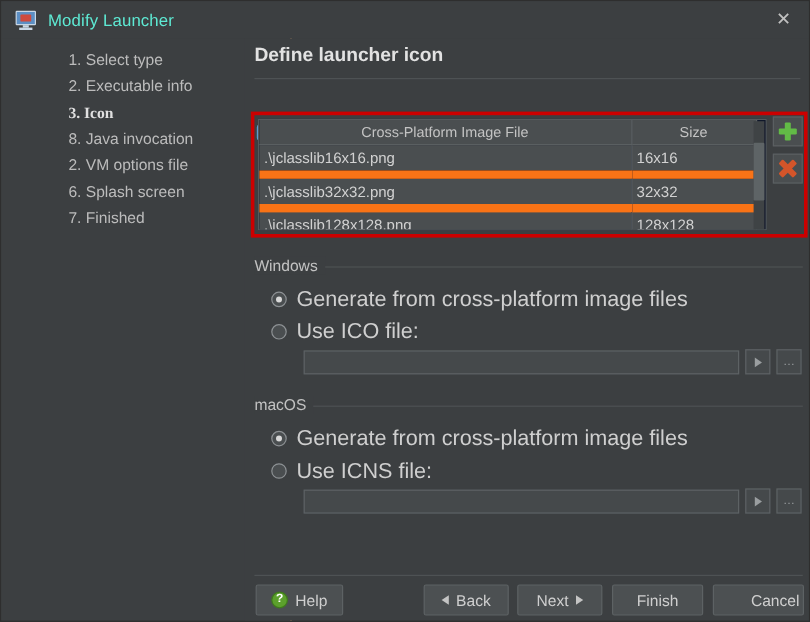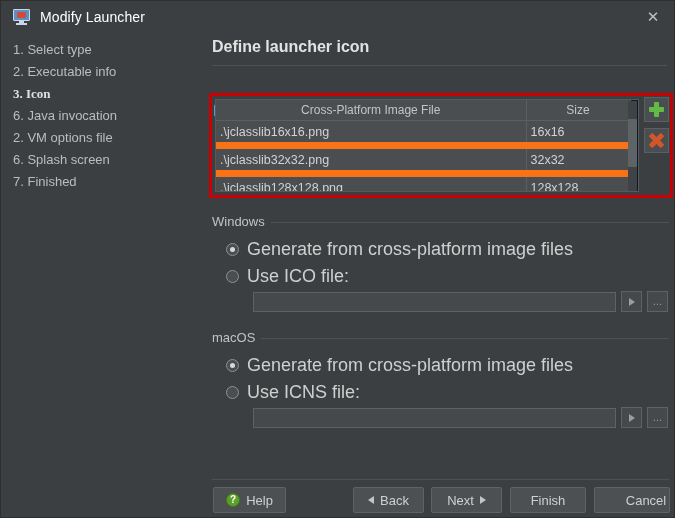--- a/index.html
+++ b/index.html
@@ -66,21 +66,21 @@
   .title-icon .base {
     position: absolute;
     left: 3px; top: 15px;
     width: 11px;
     height: 2px;
     background: #c9d7e6;
   }
   .title-text {
     margin-left: 9px;
     font-size: 14px;
-    color: #ffffff;
+    color: #5eead4;
     letter-spacing: .1px;
   }
   .close-btn {
     position: absolute;
     right: 0; top: 0;
     width: 46px;
     height: 31px;
     display: flex;
     align-items: center;
     justify-content: center;
@@ -93,20 +93,21 @@
   
   .sidebar {
     position: absolute;
     left: 0; top: 31px;
     width: 242px;
     height: 487px;
     background: #3c3f41;
     border-right: 1px solid #fdba74;
     box-sizing: border-box;
     padding-top: 6px;
+    padding-left: 44px;
   }
   .step {
     font-size: 13px;
     color: #bcbcbc;
     padding: 3.5px 0 3.5px 12px;
     line-height: 15px;
     white-space: nowrap;
   }
   .step.current {
     font-weight: bold;
@@ -434,21 +435,21 @@
       <div class="base"></div>
     </div>
     <div class="title-text">Modify Launcher</div>
     <div class="close-btn">✕</div>
   </div>
 
   <div class="sidebar">
     <div class="step">1. Select type</div>
     <div class="step">2. Executable info</div>
     <div class="step current">3. Icon</div>
-    <div class="step">6. Java invocation</div>
+    <div class="step">8. Java invocation</div>
     <div class="step">2. VM options file</div>
     <div class="step">6. Splash screen</div>
     <div class="step">7. Finished</div>
   </div>
 
   <div class="panel">
 
     <div class="page-title">Define launcher icon</div>
     <div class="title-rule"></div>
 

